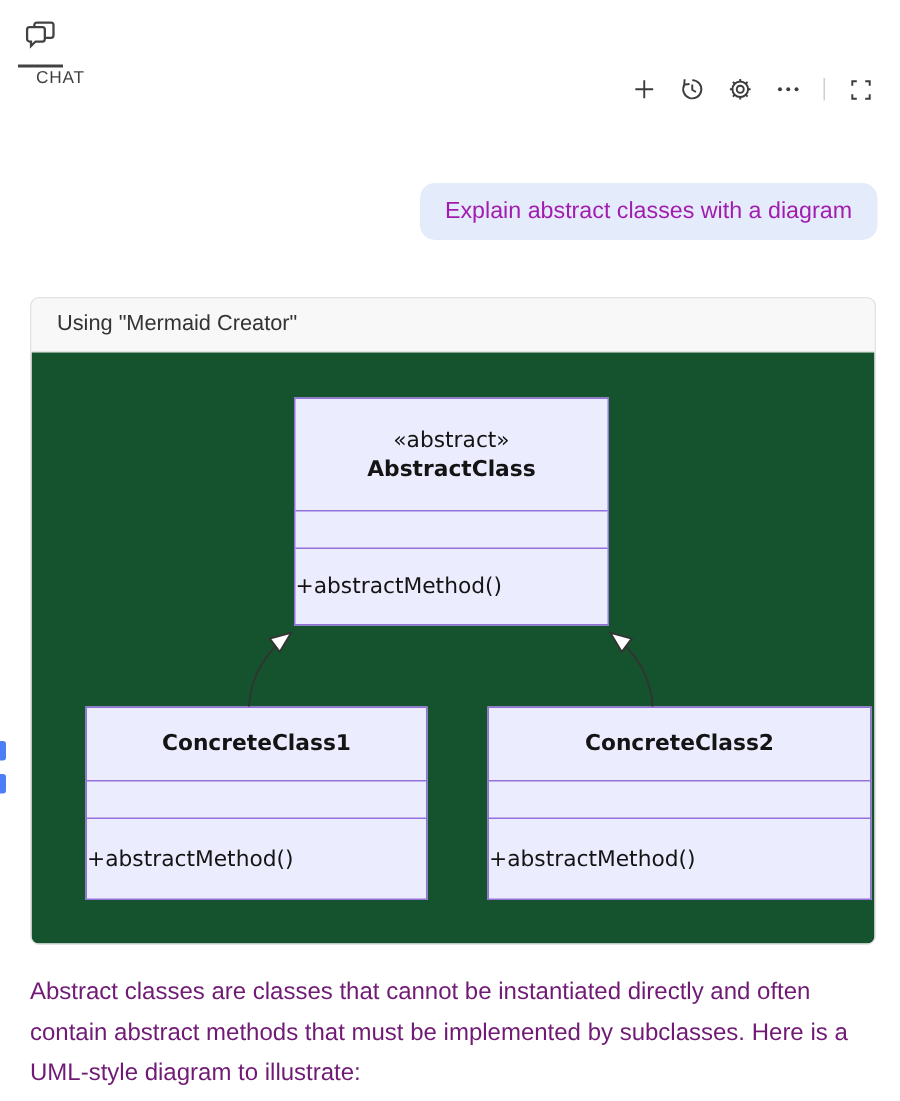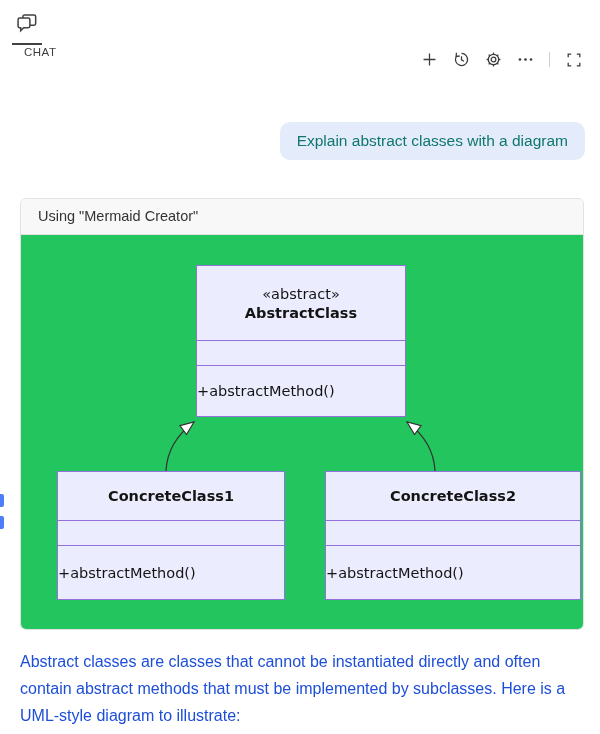--- a/index.html
+++ b/index.html
@@ -13,44 +13,44 @@
   .tab { width:28px; height:46px; position:relative; display:flex; align-items:center; justify-content:center; cursor:pointer; }
   .tab-underline { position:absolute; bottom:1px; left:-1px; width:30px; height:2px; background:#424242; }
   
   .chat-header { height:50px; display:flex; align-items:flex-start; padding:0 13px 0 24px; }
   .chat-title { font-size:11.5px; letter-spacing:.5px; color:#3f3f3f; }
   .actions { margin-left:auto; display:flex; align-items:center; gap:5px; }
   .icon-btn { width:27px; height:27px; display:flex; align-items:center; justify-content:center; border-radius:5px; background:transparent; border:none; padding:0; cursor:pointer; }
   .sep { width:1px; height:15px; background:#cfcfcf; margin:0 5px; }
   
   .msg-row { display:flex; justify-content:flex-end; padding:26px 15px 0 15px; }
-  .bubble { background:#e4ecfb; border-radius:10px; padding:10px 17px; font-size:15.5px; color:#0f766e; }
+  .bubble { background:#e4ecfb; border-radius:10px; padding:10px 17px; font-size:15.5px; color:#a21caf; }
   
   .tool-card { margin:38px 16px 0 20px; border:1px solid #e2e2e2; border-radius:6px; overflow:hidden; background:#fff; }
   .tool-card-header { background:#f8f8f8; border-bottom:1px solid #e2e2e2; padding:9px 17px 10px 17px; font-size:14.5px; color:#333; cursor:pointer; }
-  .diagram { position:relative; height:394px; background:#22c55e; }
+  .diagram { position:relative; height:394px; background:#14532d; }
   
   .uml-class { position:absolute; background:#ECECFF; border:1px solid #9370DB; color:#141414;
                font-family:"DejaVu Sans", sans-serif; font-size:14.5px; }
   .uml-title { display:flex; flex-direction:column; align-items:center; justify-content:center; gap:3px; }
   .uml-name { font-weight:bold; }
   .uml-attrs { border-top:1px solid #9370DB; }
   .uml-methods { border-top:1px solid #9370DB; display:flex; align-items:center; }
   #abstract-class { left:175px; top:30px; width:210px; }
   #abstract-class .uml-title { height:74px; }
   #abstract-class .uml-attrs { height:25px; }
   #abstract-class .uml-methods { height:51px; }
   #concrete-class-1 { left:36px; top:236px; width:228px; }
   #concrete-class-2 { left:304px; top:236px; width:256px; }
   .concrete .uml-title { height:48px; }
   .concrete .uml-attrs { height:25px; }
   .concrete .uml-methods { height:54px; }
   .arrows { position:absolute; left:0; top:0; }
   
-  .answer { margin:18px 14px 0 20px; font-size:16px; line-height:27px; color:#1d4ed8; }
+  .answer { margin:18px 14px 0 20px; font-size:16px; line-height:27px; color:#701a75; }
   
   .edge-marker { position:absolute; left:0; width:4px; height:13px; background:#4d7ef7; border-radius:0 2px 2px 0; }
   #edge-marker-1 { top:494px; }
   #edge-marker-2 { top:516px; }
   svg { display:block; }
 </style>
 </head>
 <body>
 
 <div class="tab-bar">

